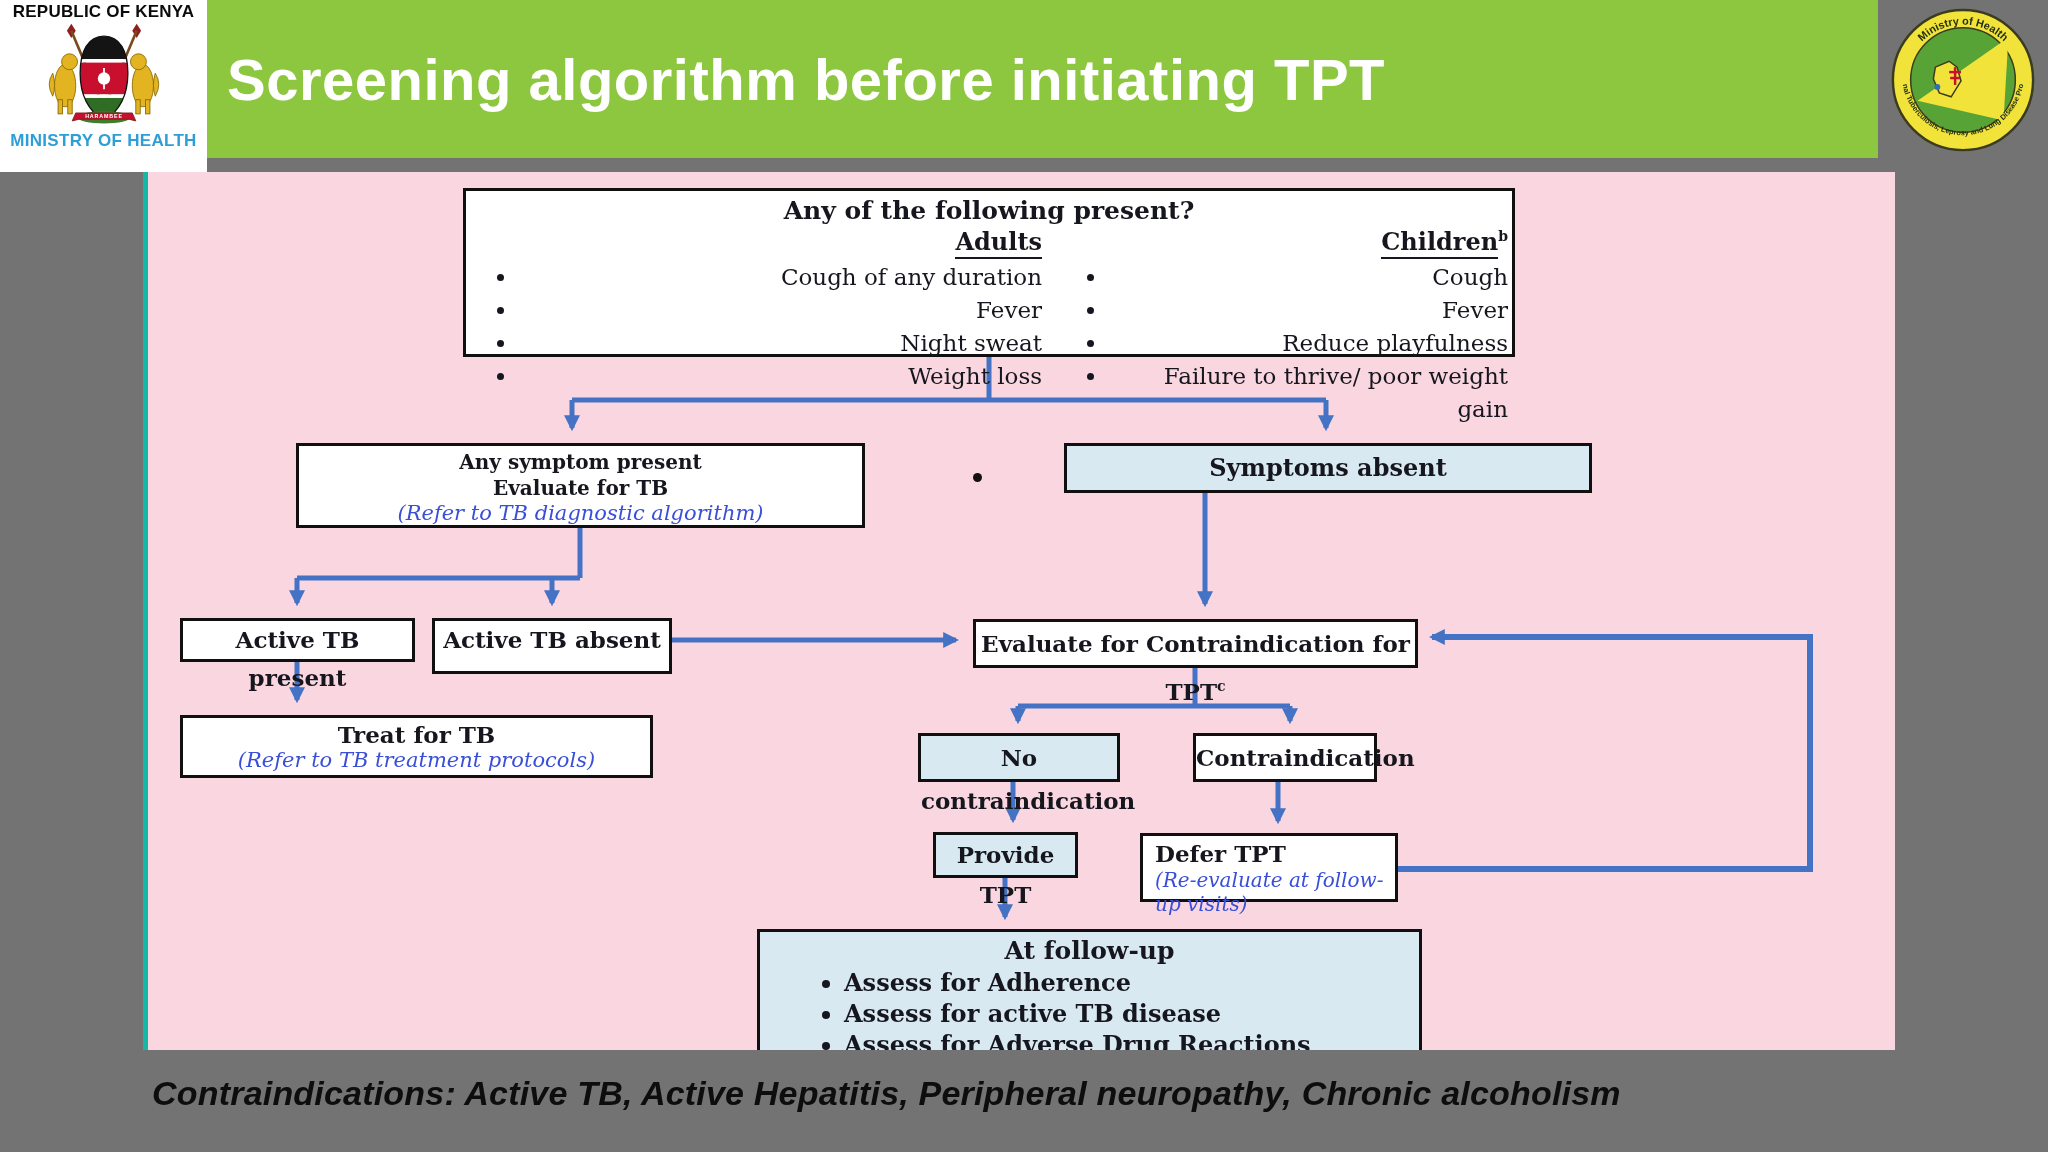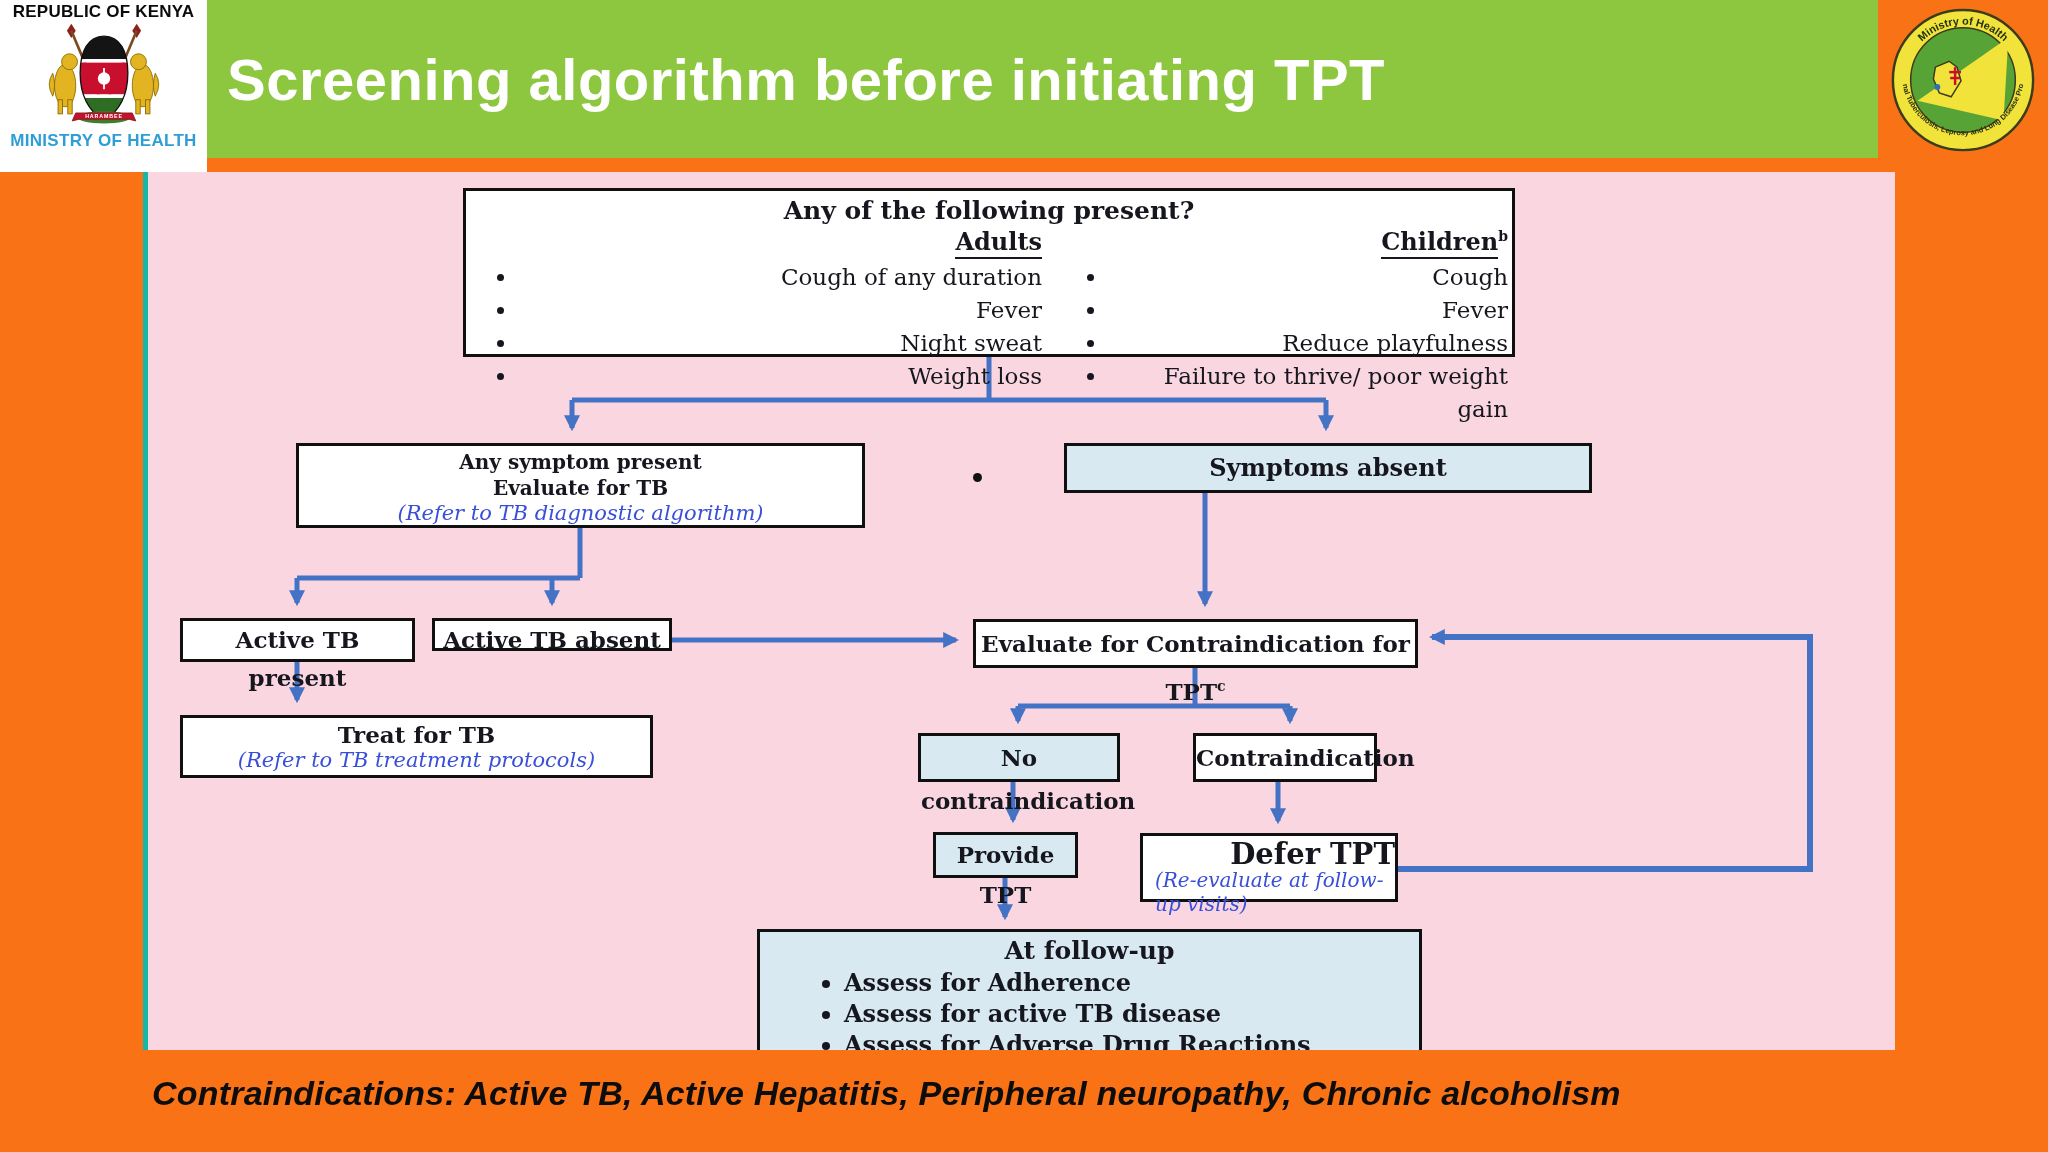--- a/index.html
+++ b/index.html
@@ -1,16 +1,16 @@
 <!DOCTYPE html>
 <html><head>
 <meta charset="utf-8">
 <style>
   html,body{margin:0;padding:0;background:#ffffff;}
-  #stage{position:relative;width:2048px;height:1152px;background:#f97316;overflow:hidden;
+  #stage{position:relative;width:2048px;height:1152px;background:#737373;overflow:hidden;
          font-family:"Liberation Sans",sans-serif;}
 
   
   .brand-left{position:absolute;left:0;top:0;width:207px;height:172px;background:#fff;text-align:center;}
   .republic{position:absolute;left:0;top:2px;width:207px;font-weight:700;font-size:17px;color:#0b0b0b;letter-spacing:0.2px;}
   .coa{position:absolute;left:38px;top:22px;}
   .ministry{position:absolute;left:0;top:131px;width:207px;font-weight:700;font-size:17px;color:#2e9ed6;letter-spacing:0.3px;}
   .green-bar{position:absolute;left:207px;top:0;width:1671px;height:158px;background:#8dc63f;
              display:flex;align-items:center;}
   .green-bar .title{color:#ffffff;font-weight:700;font-size:58px;padding-left:20px;letter-spacing:0.5px;}
@@ -36,34 +36,34 @@
   .col-head .u{border-bottom:2px solid #16161e;padding-bottom:1px;}
   .scol ul{margin:5px 0 0 0;padding-left:36px;}
   .scol li{font-size:23px;line-height:33px;font-weight:500;}
 
   .anysym{left:148px;top:271px;width:569px;height:85px;padding-top:3px;}
   .anysym .l{font-weight:700;font-size:20px;line-height:26px;}
 
   .symabs{left:916px;top:271px;width:528px;height:50px;font-weight:700;font-size:24px;line-height:44px;}
 
   .tbpres{left:32px;top:446px;width:235px;height:44px;font-weight:700;font-size:23px;line-height:38px;}
-  .tbabs{left:284px;top:446px;width:240px;height:33px;font-weight:700;font-size:23px;line-height:38px;}
+  .tbabs{left:284px;top:446px;width:240px;height:56px;font-weight:700;font-size:23px;line-height:38px;}
 
   .treat{left:32px;top:543px;width:473px;height:63px;padding-top:3px;}
   .treat .l{font-weight:700;font-size:23px;line-height:27px;}
 
   .evalc{left:825px;top:447px;width:445px;height:49px;font-weight:700;font-size:23px;line-height:43px;}
 
   .nocontra{left:770px;top:561px;width:202px;height:49px;font-weight:700;font-size:23px;line-height:43px;}
   .contra{left:1045px;top:561px;width:184px;height:49px;font-weight:700;font-size:23px;line-height:43px;}
 
   .provide{left:785px;top:660px;width:145px;height:46px;font-weight:700;font-size:23px;line-height:40px;}
 
   .defer{left:992px;top:661px;width:258px;height:69px;text-align:left;padding:4px 0 0 12px;}
-  .defer .l{font-weight:700;font-size:29px;line-height:28px;text-align:right;}
+  .defer .l{font-weight:700;font-size:23px;line-height:28px;}
   .defer .note{font-size:20px;}
 
   .followup{left:609px;top:757px;width:665px;height:130px;}
   .followup .box-title{font-weight:700;font-size:25px;margin-top:4px;}
   .followup ul{margin:2px 0 0 0;padding-left:84px;text-align:left;}
   .followup li{font-size:24px;line-height:31px;font-weight:600;}
 
   .stray-dot{position:absolute;left:825px;top:301px;width:9px;height:9px;border-radius:50%;background:#111;}
 
   sup{font-size:14px;}

